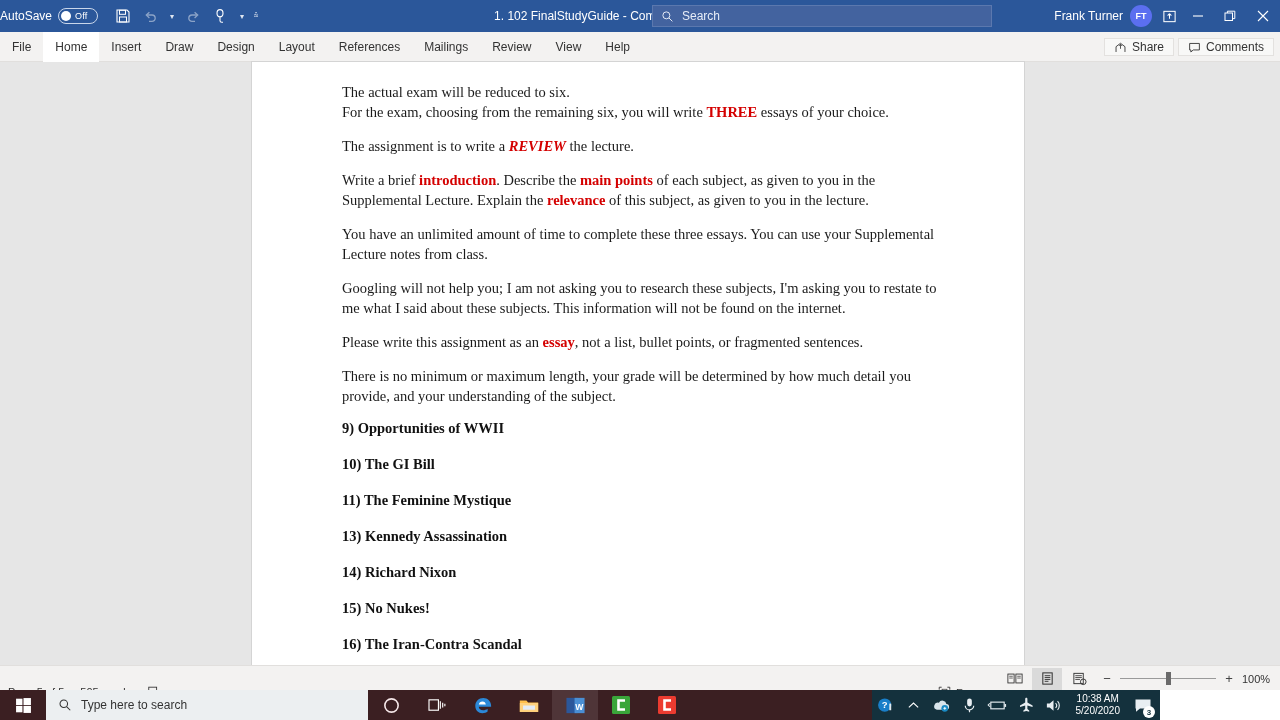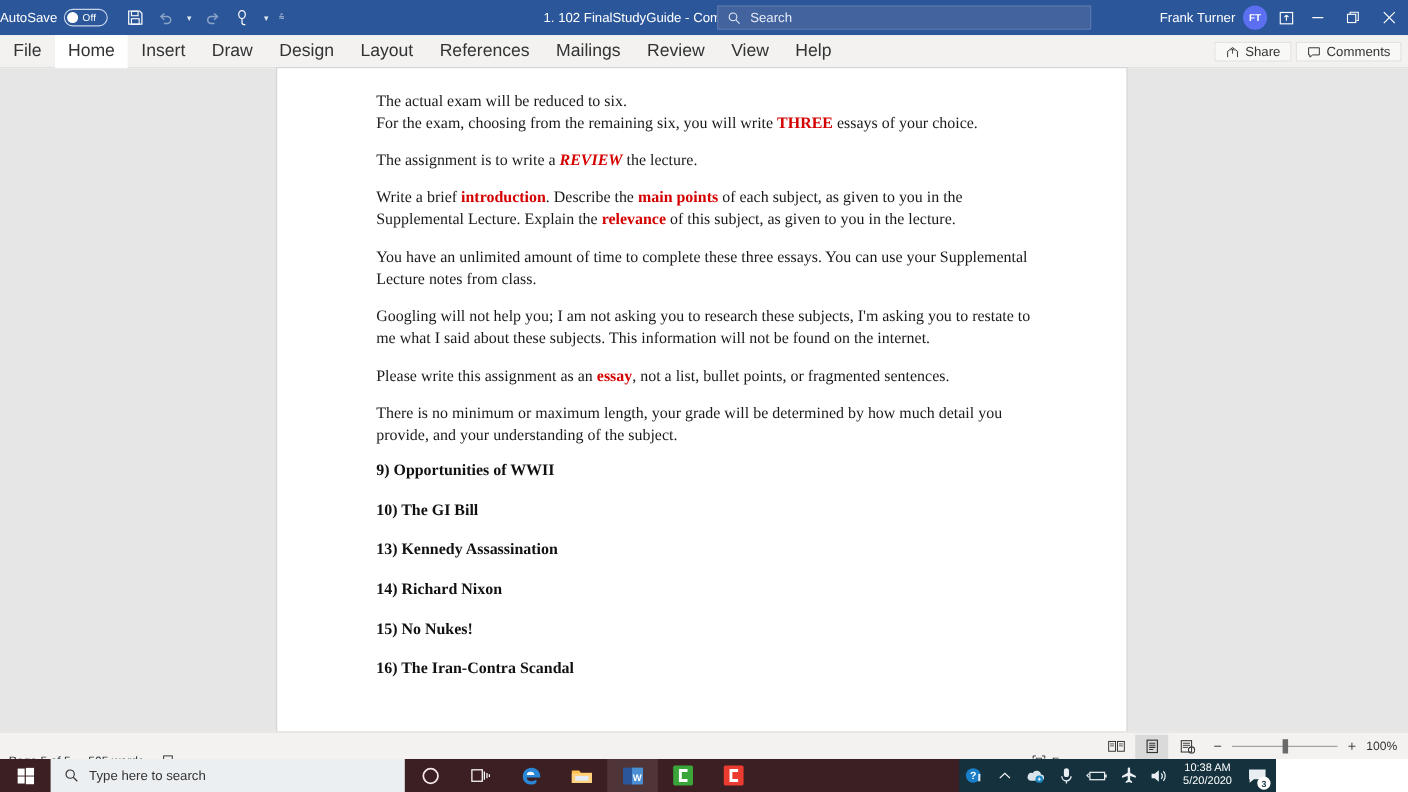--- a/index.html
+++ b/index.html
@@ -98,21 +98,21 @@
     position: absolute; top: 32px; left: 0;
     width: 1280px; height: 30px;
     background: #f3f2f1;
     border-bottom: 1px solid #e1dfdd;
     display: flex; align-items: center;
   }
   .tabs { display: flex; align-items: center; height: 30px; }
   .tab {
     padding: 0 12px; height: 30px;
     display: flex; align-items: center;
-    font-size: 16px; color: #333333;
+    font-size: 12px; color: #333333;
   }
   .tab.active { background: #ffffff; }
   .ribbon-right {
     position: absolute; right: 6px; top: 0; height: 30px;
     display: flex; align-items: center; gap: 4px;
   }
   .rb-btn {
     display: flex; align-items: center; gap: 5px;
     height: 18px; padding: 0 9px;
     font-size: 12px; color: #333333;
@@ -389,20 +389,21 @@
           <div class="doc-p tight"><span>The actual exam will be reduced to six.</span></div>
           <div class="doc-p"><span>For the exam, choosing from the remaining six, you will write </span><span class="em-red">THREE</span><span> essays of your choice.</span></div>
           <div class="doc-p"><span>The assignment is to write a </span><span class="em-red-i">REVIEW</span><span> the lecture.</span></div>
           <div class="doc-p"><span>Write a brief </span><span class="em-red">introduction</span><span>. Describe the </span><span class="em-red">main points</span><span> of each subject, as given to you in the Supplemental Lecture. Explain the </span><span class="em-red">relevance</span><span> of this subject, as given to you in the lecture.</span></div>
           <div class="doc-p"><span>You have an unlimited amount of time to complete these three essays. You can use your Supplemental Lecture notes from class.</span></div>
           <div class="doc-p"><span>Googling will not help you; I am not asking you to research these subjects, I'm asking you to restate to me what I said about these subjects. This information will not be found on the internet.</span></div>
           <div class="doc-p"><span>Please write this assignment as an </span><span class="em-red">essay</span><span>, not a list, bullet points, or fragmented sentences.</span></div>
           <div class="doc-p"><span>There is no minimum or maximum length, your grade will be determined by how much detail you provide, and your understanding of the subject.</span></div>
           <div class="doc-h"><span>9) Opportunities of WWII</span></div>
           <div class="doc-h"><span>10) The GI Bill</span></div>
+          <div class="doc-h"><span>11) The Feminine Mystique</span></div>
           <div class="doc-h"><span>13) Kennedy Assassination</span></div>
           <div class="doc-h"><span>14) Richard Nixon</span></div>
           <div class="doc-h"><span>15) No Nukes!</span></div>
           <div class="doc-h"><span>16) The Iran-Contra Scandal</span></div>
         </div>
     </div>
   </div>
 
   <div class="statusbar">
     <div class="sb-left">

